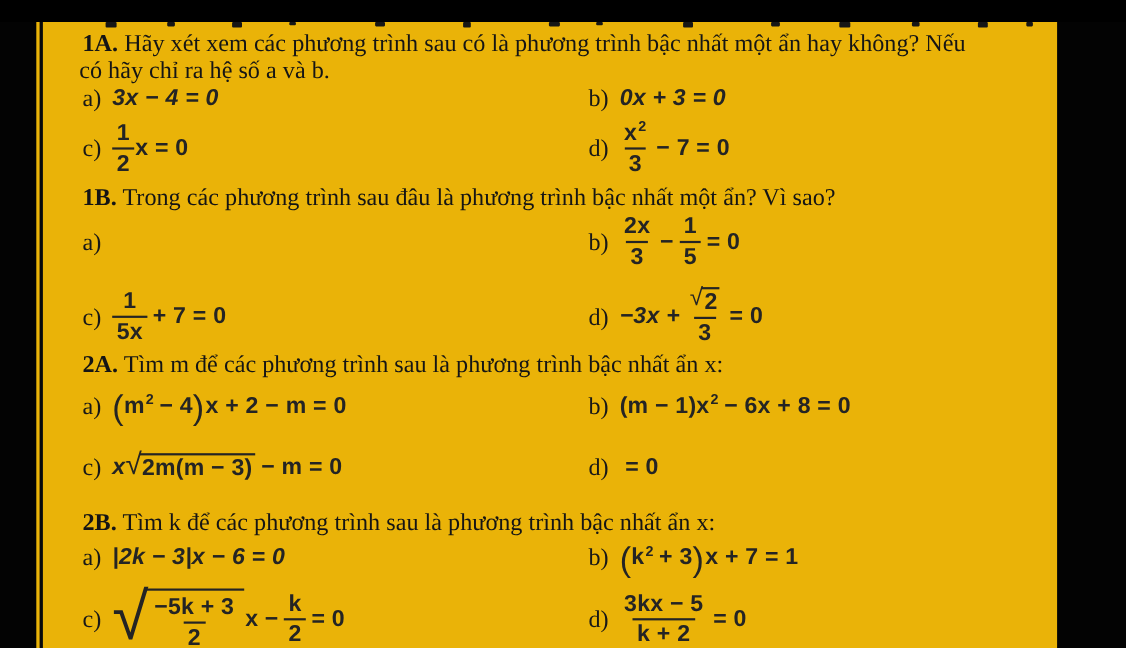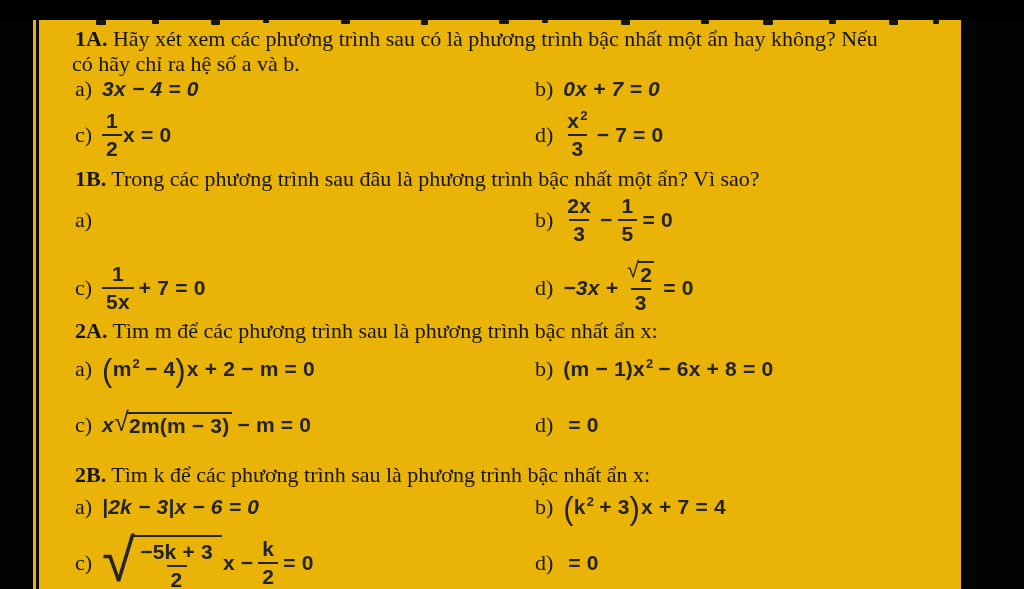--- a/index.html
+++ b/index.html
@@ -82,21 +82,21 @@
   <div class="title" style="top:6px"><b class="no">1A.</b> <span>Hãy xét xem các phương trình sau có là phương trình bậc nhất một ẩn hay không? Nếu</span></div>
   <div class="title" style="top:31px;left:72px"><span>có hãy chỉ ra hệ số a và b.</span></div>
 
   <div class="row" style="top:55px;height:28px">
     <div class="cell l">
       <span class="lbl">a)</span>
       <span class="eq"><span class="tok first">3x − 4 = 0</span></span>
     </div>
     <div class="cell r">
       <span class="lbl">b)</span>
-      <span class="eq"><span class="tok first">0x + 7 = 0</span></span>
+      <span class="eq"><span class="tok first">0x + 3 = 0</span></span>
     </div>
   </div>
 
   <div class="row" style="top:90px;height:50px">
     <div class="cell l">
       <span class="lbl">c)</span>
       <span class="eq">
         <span class="frac"><span class="num">1</span><span class="den">2</span></span>
         <span class="tok tight">x = 0</span>
       </span>
@@ -191,38 +191,39 @@
       <span class="lbl">a)</span>
       <span class="eq"><span class="tok first">|2k − 3|x − 6 = 0</span></span>
     </div>
     <div class="cell r">
       <span class="lbl">b)</span>
       <span class="eq">
         <span class="bp">(</span>
         <span class="grp"><span>k</span><span class="sup">2</span></span>
         <span class="tok">+ 3</span>
         <span class="bp">)</span>
-        <span class="tok tight">x + 7 = 4</span>
+        <span class="tok tight">x + 7 = 1</span>
       </span>
     </div>
   </div>
 
   <div class="row" style="top:510px;height:66px">
     <div class="cell l">
       <span class="lbl">c)</span>
       <span class="eq">
         <span class="sqrt tall"><span class="sym">√</span><span class="radf"><span class="frac"><span class="num">−5k + 3</span><span class="den">2</span></span></span></span>
         <span class="tok tight">x −</span>
         <span class="frac ml"><span class="num">k</span><span class="den">2</span></span>
         <span class="tok">= 0</span>
       </span>
     </div>
     <div class="cell r">
       <span class="lbl">d)</span>
       <span class="eq">
+        <span class="frac"><span class="num">3kx − 5</span><span class="den">k + 2</span></span>
         <span class="tok">= 0</span>
       </span>
     </div>
   </div>
 
   <div class="cut-bottom"></div>
 
   <div class="bar-left"></div>
   <div class="rule-left"></div>
   <div class="bar-right"></div>

